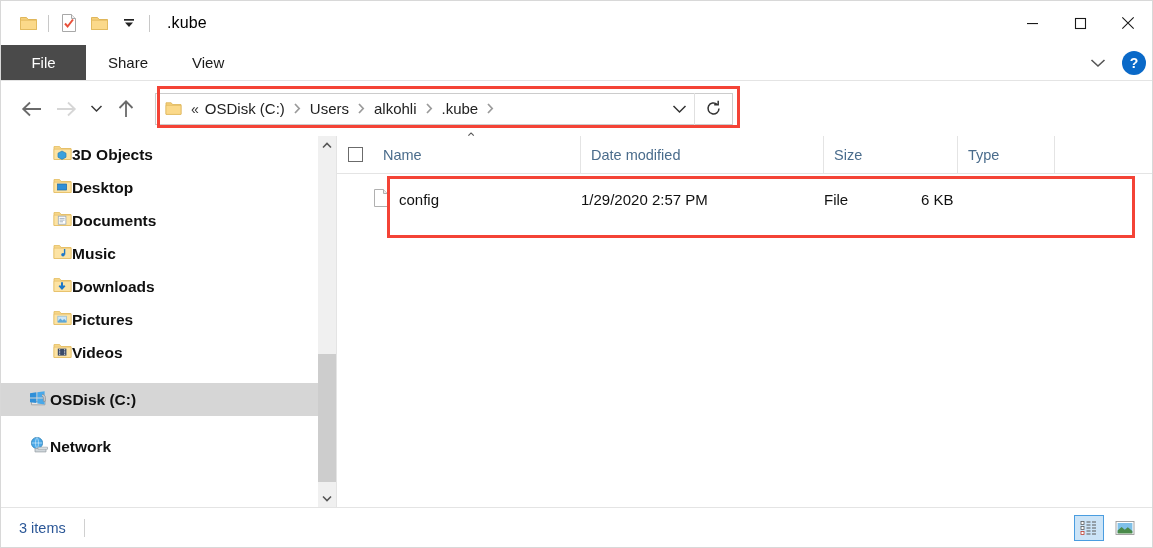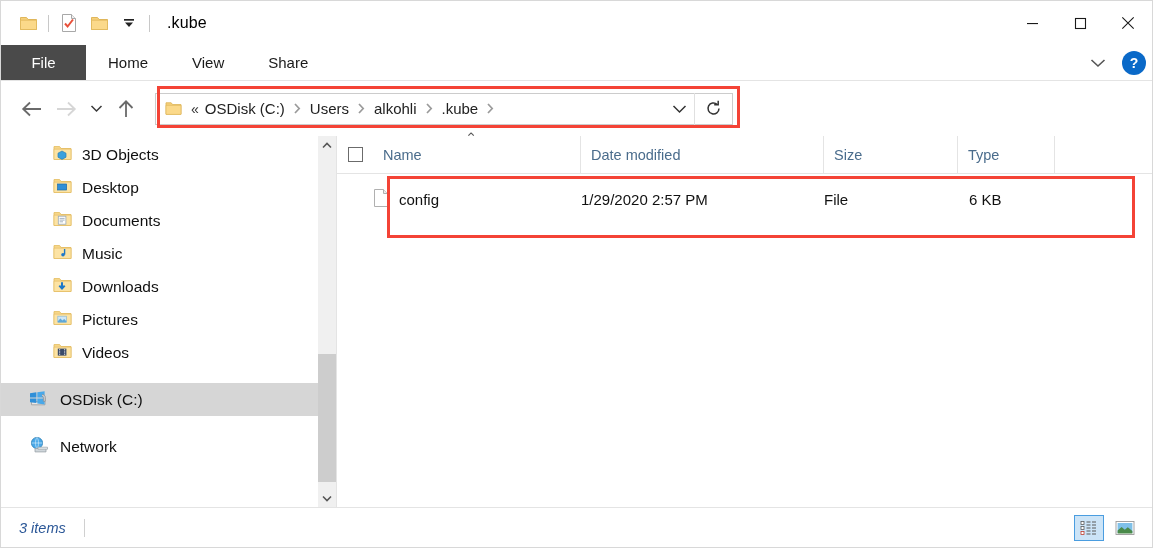--- a/index.html
+++ b/index.html
@@ -137,21 +137,21 @@
   
   .sidebar {
     width: 336px; flex: 0 0 336px;
     background: #ffffff;
     border-right: 1px solid #e4e4e4;
     position: relative; overflow: hidden;
   }
   .nav-list { padding-top: 2px; }
   .nav-item {
     height: 33px; display: flex; align-items: center;
-    padding-left: 52px; gap: 10px;
+    padding-left: 52px; gap: 0; font-weight: bold;
   }
   .nav-item.root { padding-left: 28px; }
   .nav-item.selected { background: #d6d6d6; }
   .nav-label { font-size: 15.5px; color: #101010; white-space: nowrap; }
   .nav-gap { height: 14px; }
 
   
   .sb-scroll {
     position: absolute; right: 0; top: 0;
     width: 18px; height: 100%;
@@ -200,33 +200,32 @@
   }
   .rows { flex: 1; position: relative; }
   .filerow {
     height: 38px; display: flex; align-items: center;
     margin-top: 6px;
   }
   .cell { display: flex; align-items: center; font-size: 15px; color: #111111; }
   .cell.c-name { width: 244px; flex: 0 0 244px; padding-left: 36px; gap: 10px; }
   .cell.c-date { width: 243px; flex: 0 0 243px; text-align: center; }
   .cell.c-type { width: 97px; flex: 0 0 97px; }
-  .cell.c-size { width: 134px; flex: 0 0 134px; justify-content: flex-start; margin-left: 48px; }
+  .cell.c-size { width: 134px; flex: 0 0 134px; justify-content: flex-start; }
 
   
   .statusbar {
     height: 40px; flex: 0 0 40px;
     border-top: 1px solid #e4e4e4;
     display: flex; align-items: center;
     background: #ffffff; position: relative;
   }
   .status-text {
     font-size: 14.5px; color: #2b5797;
     padding-left: 18px;
-    font-style: italic;
   }
   .status-sep { width: 1px; height: 18px; background: #d0d0d0; margin-left: 18px; }
   .viewbtns {
     position: absolute; right: 12px; top: 0; height: 40px;
     display: flex; align-items: center; gap: 6px;
   }
   .viewbtn {
     width: 30px; height: 26px;
     display: flex; align-items: center; justify-content: center;
   }
@@ -283,23 +282,22 @@
       <div class="wc close">
         <svg width="14" height="14" viewBox="0 0 14 14">
             <path d="M1.3 1.3L12.7 12.7M12.7 1.3L1.3 12.7" stroke="#1a1a1a" stroke-width="1.1"></path>
           </svg>
       </div>
     </div>
   </div>
 
   <div class="ribbon">
     <div class="tab file">File</div>
-    <div class="tab">Home</div>
+    <div class="tab">Share</div>
     <div class="tab">View</div>
-    <div class="tab">Share</div>
     <div class="ribbon-right">
       <div class="ribbon-chev">
         <svg width="16" height="10" viewBox="0 0 16 10">
             <path d="M1.5 2l6.5 6 6.5-6" fill="none" stroke="#555" stroke-width="1.6"></path>
           </svg>
       </div>
       <div class="help-btn">?</div>
     </div>
   </div>
 

